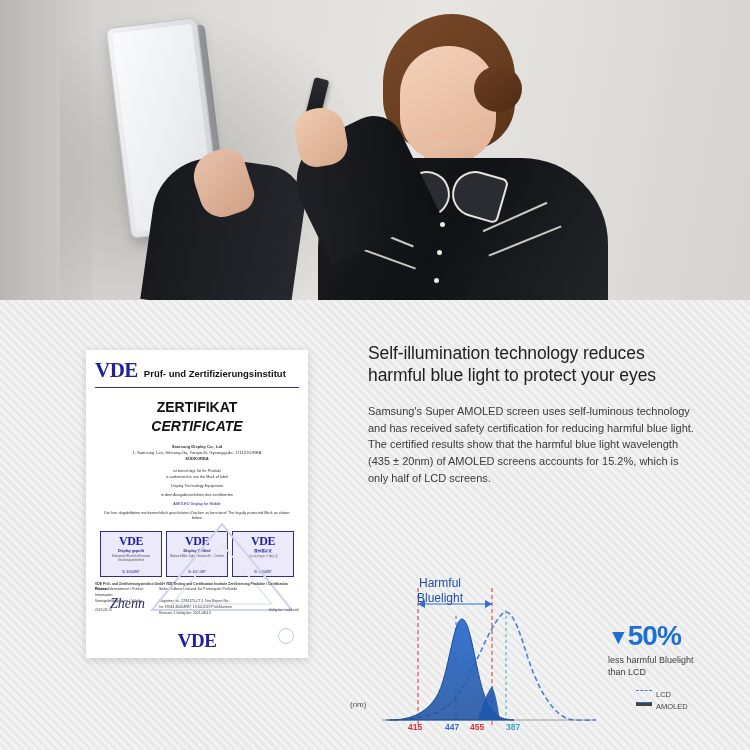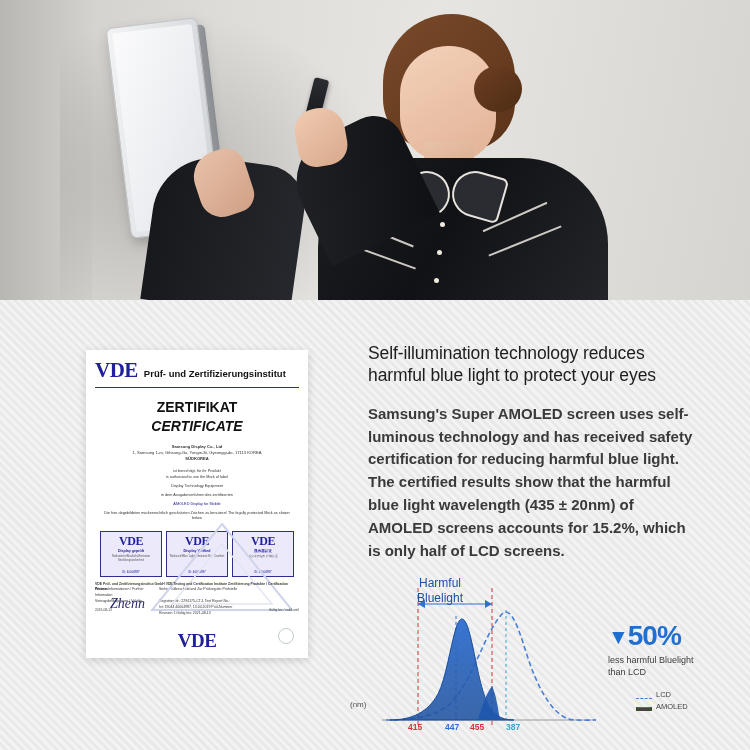--- a/index.html
+++ b/index.html
@@ -329,24 +329,23 @@
   }
   .headline {
     font-size: 17.5px;
     line-height: 1.28;
     color: #1d1d1d;
     font-weight: normal;
     letter-spacing: -.1px;
   }
   .para {
     margin-top: 16px;
-    font-size: 15px;
+    font-size: 11px;
     line-height: 1.52;
     color: #3a3a3a;
-    font-weight: bold;
   }
   .para2 { margin-top: 14px; }
 
   
   .chart {
     position: absolute;
     left: 346px; top: 270px;
     width: 398px; height: 180px;
   }
   .chart-svg { display: block; }
@@ -385,21 +384,21 @@
     font-size: 9px;
     color: #3d3d3d;
     line-height: 1.35;
   }
   .legend {
     position: absolute;
     left: 290px; top: 120px;
     font-size: 7.5px;
     color: #444;
   }
-  .leg-row { display: flex; align-items: flex-end; gap: 4px; margin-bottom: 3px; }
+  .leg-row { display: flex; align-items: flex-start; gap: 4px; margin-bottom: 3px; }
   .leg-line { width: 16px; height: 0; border-top: 1.5px dashed #4a7fd6; }
   .leg-line.solid { border-top: 1.5px solid #2f6fd0; border-style: solid; }
   .x-labels {
     position: absolute;
     left: 0; top: 150px; width: 398px; height: 20px;
   }
   .xl {
     position: absolute;
     font-size: 8.5px;
     font-weight: bold;

